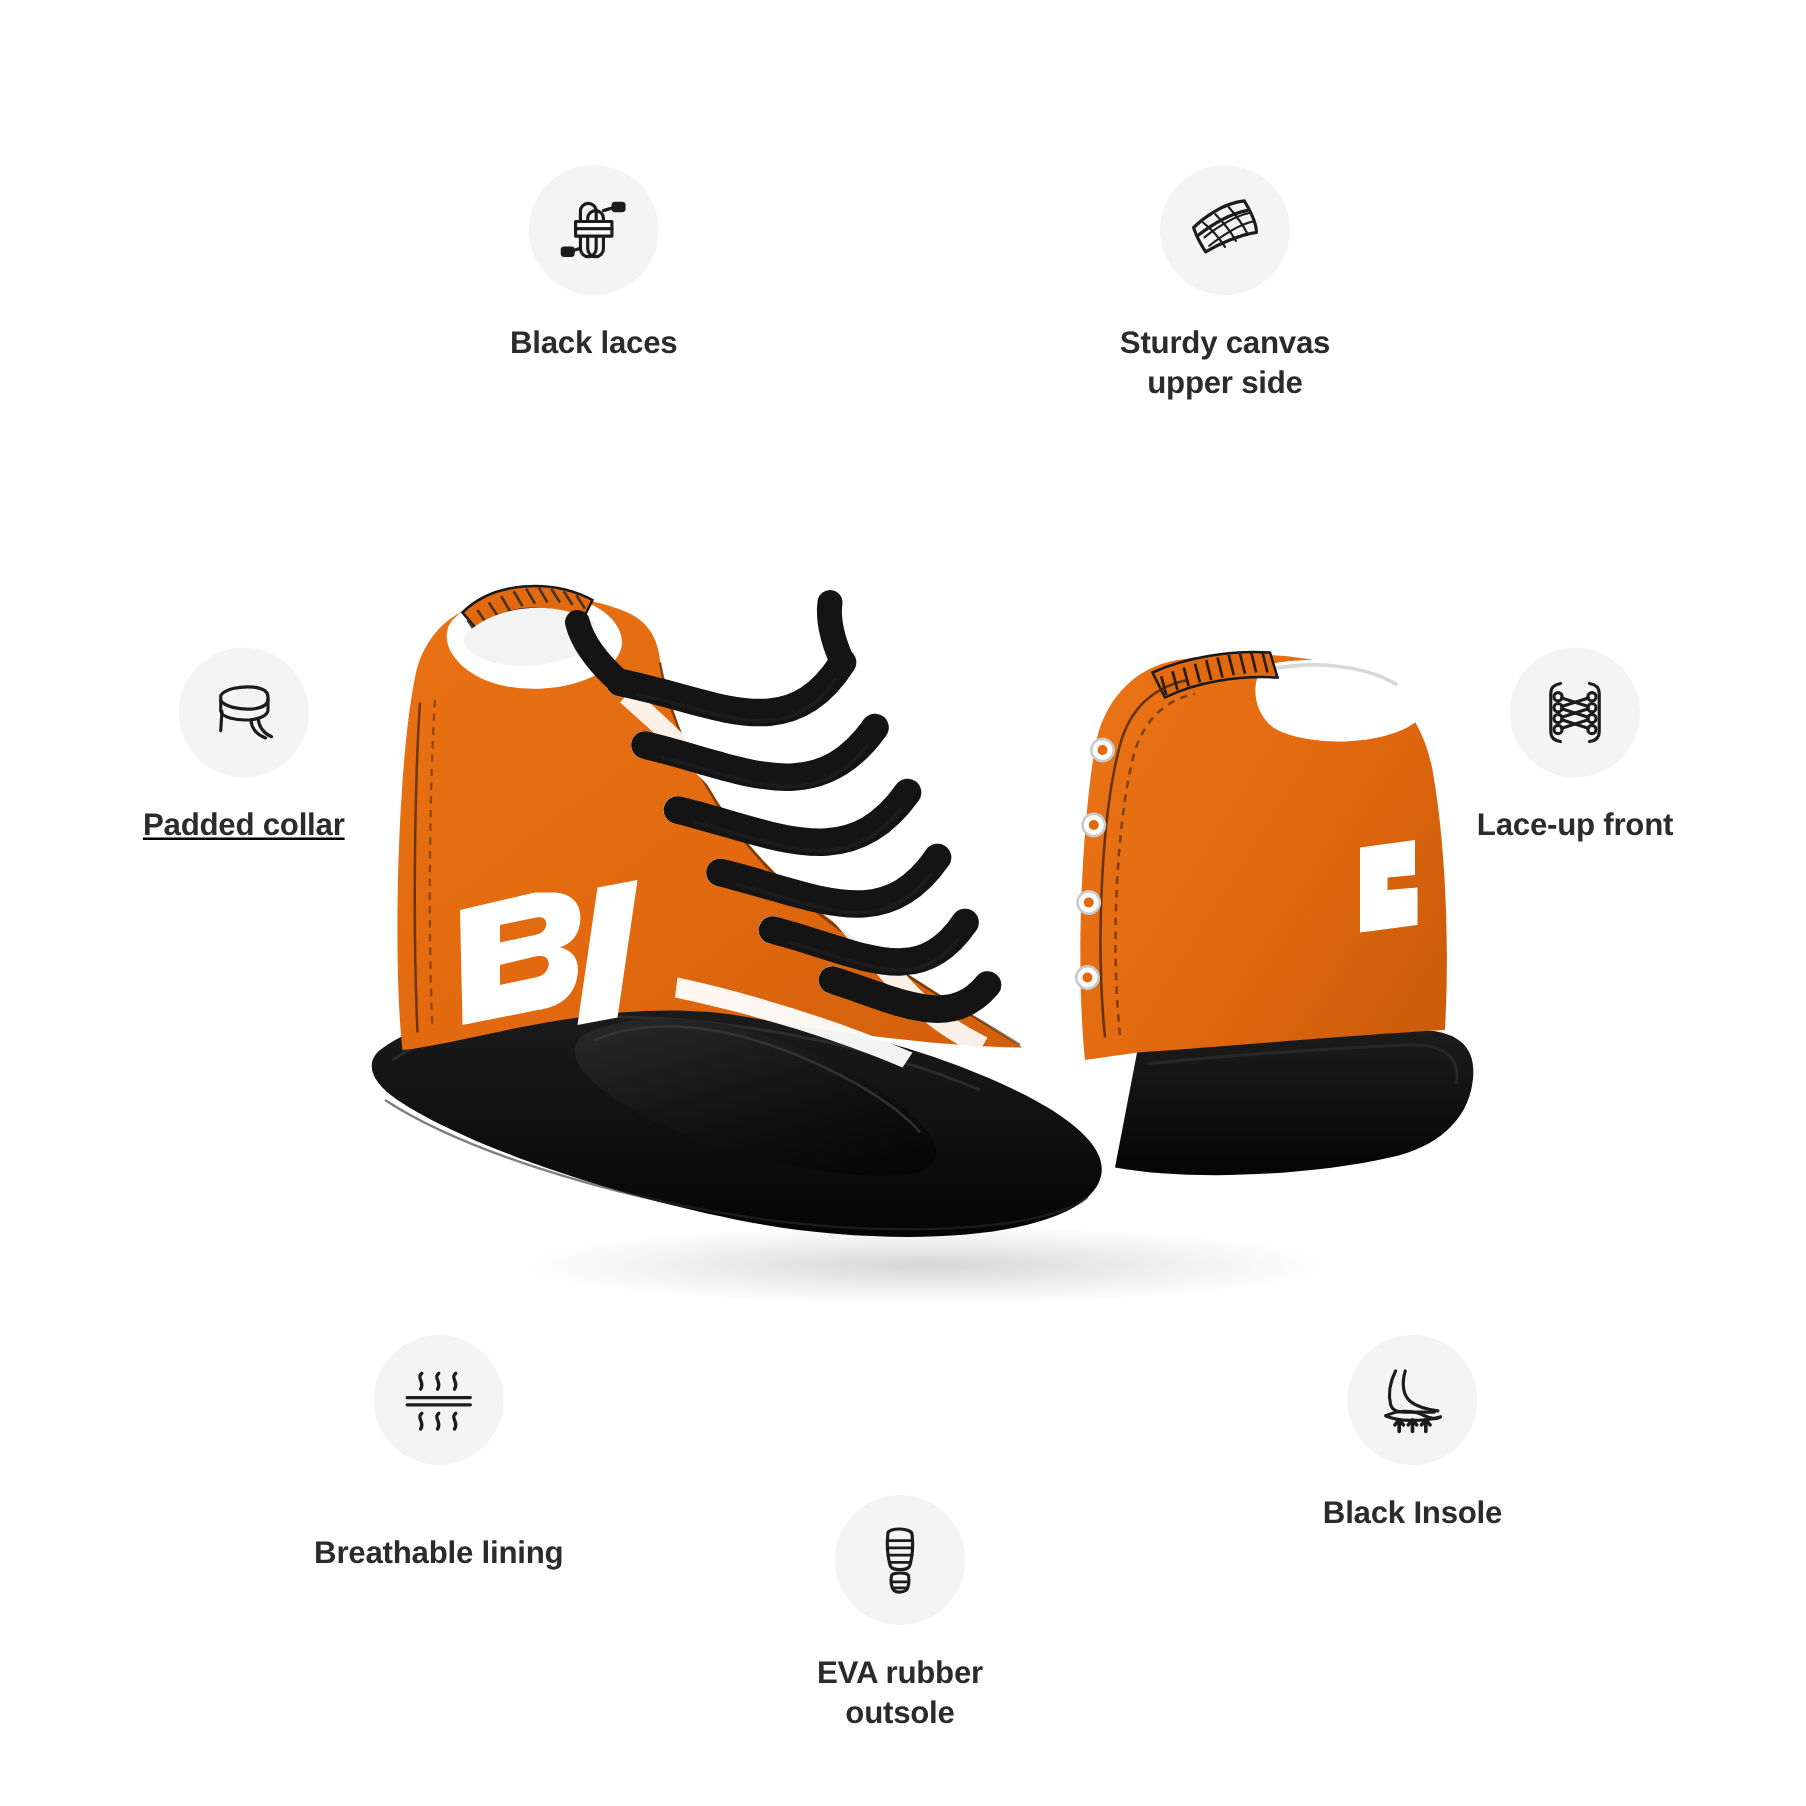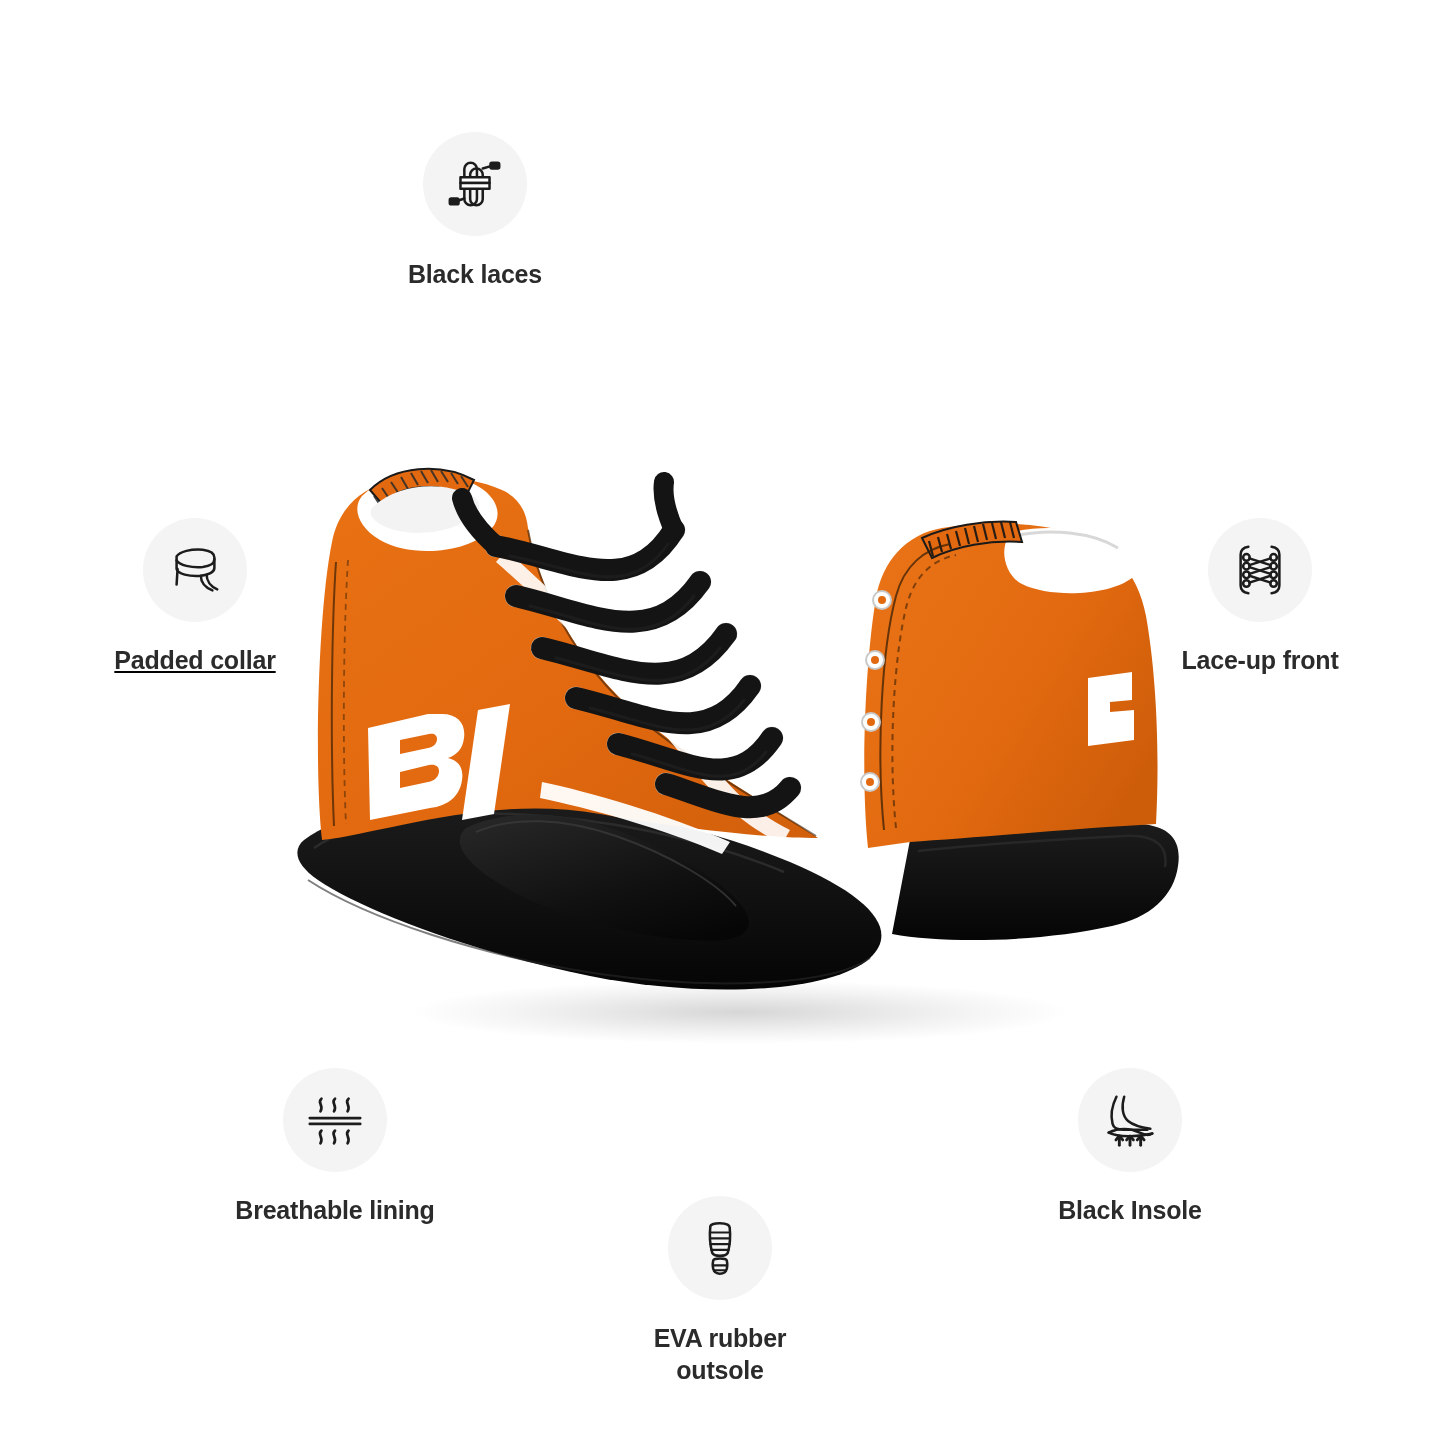--- a/index.html
+++ b/index.html
@@ -47,21 +47,21 @@
     line-height: 1.28;
     letter-spacing: -0.2px;
     white-space: pre-line;
   }
 
   
   .f-black-laces   { left: 345px;  top: 132px; }
   .f-canvas        { left: 850px;  top: 132px; }
   .f-collar        { left:  65px;  top: 518px; text-decoration: underline; }
   .f-lace-front    { left: 1130px; top: 518px; justify-content: center; }
-  .f-breathable    { left: 205px;  top: 1068px; }
+  .f-breathable    { left: 221px;  top: 1068px; gap: 32px; }
   .f-insole        { left: 1000px; top: 1068px; }
   .f-outsole       { left: 590px;  top: 1196px; }
 
   
   .shoe-stage {
     position: absolute;
     left: 270px;
     top: 410px;
     width: 920px;
     height: 640px;
@@ -292,20 +292,35 @@
         <rect x="17" y="31" width="30" height="6" fill="#fff"></rect>
         <path d="M40 16 L50 13"></path>
         <rect x="48" y="10" width="9" height="6" rx="1.5" fill="#1c1c1c"></rect>
         <path d="M21 47 L12 50"></path>
         <rect x="6" y="47" width="9" height="6" rx="1.5" fill="#1c1c1c"></rect>
       </svg>
     </div>
     <div class="feature-label">Black laces</div>
   </div>
 
+  <div class="feature f-canvas">
+    <div class="icon-circle">
+      <svg viewBox="0 0 64 64" fill="none" stroke="#1c1c1c" stroke-width="2.6" stroke-linecap="round" stroke-linejoin="round">
+        <path d="M6 30 C14 22 30 10 48 8 C54 18 58 28 58 34 C44 36 26 44 16 50 C12 44 8 36 6 30 Z"></path>
+        <path d="M9 37 C18 30 34 19 50 16"></path>
+        <path d="M14 26 C22 32 28 40 32 46" stroke-width="1.8"></path>
+        <path d="M24 19 C31 26 37 34 41 41" stroke-width="1.8"></path>
+        <path d="M35 13 C41 20 47 28 50 34" stroke-width="1.8"></path>
+        <path d="M15 38 C24 31 38 21 52 18" stroke-width="1.8"></path>
+        <path d="M19 45 C28 38 42 28 55 25" stroke-width="1.8"></path>
+      </svg>
+    </div>
+    <div class="feature-label">Sturdy canvas
+upper side</div>
+  </div>
 
   <div class="feature f-collar">
     <div class="icon-circle">
       <svg viewBox="0 0 64 64" fill="none" stroke="#1c1c1c" stroke-width="2.6" stroke-linecap="round" stroke-linejoin="round">
         <path d="M13 18 C16 13 28 10 40 11 C48 12 52 15 52 19 L52 30
                  C52 34 46 37 38 38 C26 39 14 36 13 31 Z"></path>
         <path d="M13 22 C16 27 28 30 40 29 C48 28 52 25 52 21"></path>
         <path d="M14 31 L13 47"></path>
         <path d="M38 38 C38 44 42 50 50 53"></path>
         <path d="M44 37 C44 43 48 49 55 52"></path>

